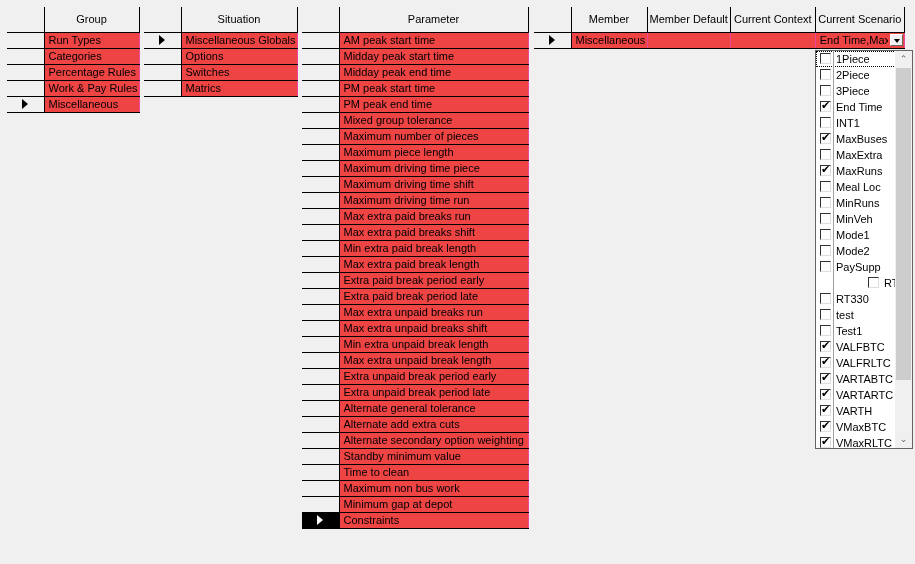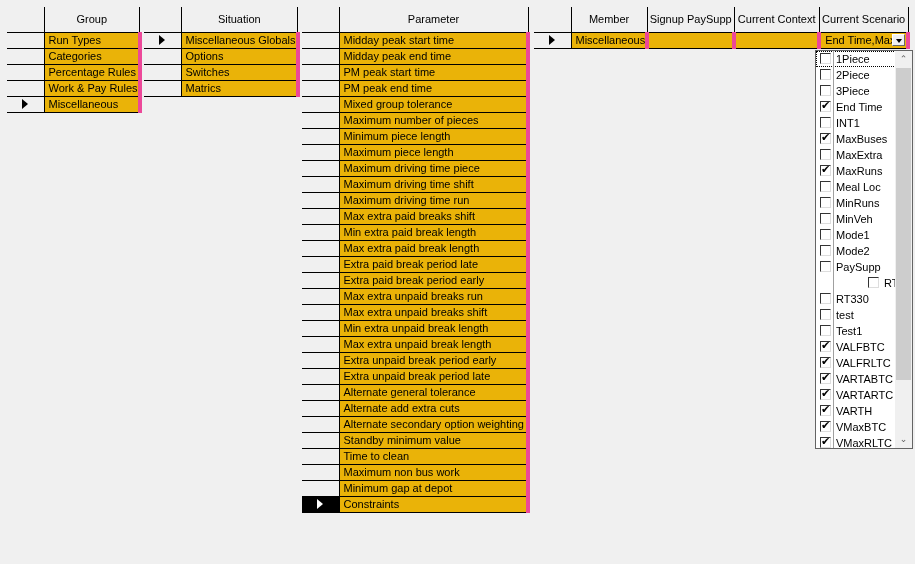--- a/index.html
+++ b/index.html
@@ -17,21 +17,21 @@
   .grid th {
     height:25px; line-height:25px; text-align:center; padding:0 2px;
     background:#f0f0f0; border-right:1px solid #000; border-bottom:1px solid #000;
   }
   .grid th.ind { border-right:1px solid #000; }
   .grid td.ind {
     background:#f0f0f0; border-bottom:1px solid #000; border-right:1px solid #000;
     padding:0; text-align:center; position:relative;
   }
   .grid td.cell {
-    background:#eab308; border-bottom:1px solid #000; border-right:4px solid #ec4899;
+    background:#ef4444; border-bottom:1px solid #000; border-right:1px solid #ec4899;
   }
   .grid tr.sel td.ind { background:#000; }
   .arrow {
     display:inline-block; width:0; height:0;
     border-top:5px solid transparent; border-bottom:5px solid transparent;
     border-left:6px solid #000; vertical-align:middle; margin-top:-2px;
   }
   tr.sel .arrow { border-left-color:#fff; }
   .combo { position:relative; }
   .combo-text { display:block; width:68px; overflow:hidden; }
@@ -146,20 +146,24 @@
       </colgroup>
     <thead>
       <tr>
         <th class="ind"></th>
         <th>Parameter</th>
       </tr>
     </thead>
     <tbody id="parameter-body">
         <tr>
           <td class="ind"></td>
+          <td class="cell">AM peak start time</td>
+        </tr>
+        <tr>
+          <td class="ind"></td>
           <td class="cell">Midday peak start time</td>
         </tr>
         <tr>
           <td class="ind"></td>
           <td class="cell">Midday peak end time</td>
         </tr>
         <tr>
           <td class="ind"></td>
           <td class="cell">PM peak start time</td>
         </tr>
@@ -170,57 +174,57 @@
         <tr>
           <td class="ind"></td>
           <td class="cell">Mixed group tolerance</td>
         </tr>
         <tr>
           <td class="ind"></td>
           <td class="cell">Maximum number of pieces</td>
         </tr>
         <tr>
           <td class="ind"></td>
-          <td class="cell">Minimum piece length</td>
-        </tr>
-        <tr>
-          <td class="ind"></td>
           <td class="cell">Maximum piece length</td>
         </tr>
         <tr>
           <td class="ind"></td>
           <td class="cell">Maximum driving time piece</td>
         </tr>
         <tr>
           <td class="ind"></td>
           <td class="cell">Maximum driving time shift</td>
         </tr>
         <tr>
           <td class="ind"></td>
           <td class="cell">Maximum driving time run</td>
         </tr>
         <tr>
           <td class="ind"></td>
+          <td class="cell">Max extra paid breaks run</td>
+        </tr>
+        <tr>
+          <td class="ind"></td>
           <td class="cell">Max extra paid breaks shift</td>
         </tr>
         <tr>
           <td class="ind"></td>
           <td class="cell">Min extra paid break length</td>
         </tr>
         <tr>
           <td class="ind"></td>
           <td class="cell">Max extra paid break length</td>
         </tr>
         <tr>
           <td class="ind"></td>
+          <td class="cell">Extra paid break period early</td>
+        </tr>
+        <tr>
+          <td class="ind"></td>
           <td class="cell">Extra paid break period late</td>
-        </tr>
-        <tr>
-          <td class="ind"></td>
-          <td class="cell">Extra paid break period early</td>
         </tr>
         <tr>
           <td class="ind"></td>
           <td class="cell">Max extra unpaid breaks run</td>
         </tr>
         <tr>
           <td class="ind"></td>
           <td class="cell">Max extra unpaid breaks shift</td>
         </tr>
         <tr>
@@ -281,21 +285,21 @@
       <col style="width:37px">
         <col style="width:76px">
         <col style="width:80px">
         <col style="width:85px">
         <col style="width:89px">
     </colgroup>
     <thead>
       <tr>
         <th class="ind"></th>
         <th>Member</th>
-        <th>Signup PaySupp</th>
+        <th>Member Default</th>
         <th>Current Context</th>
         <th>Current Scenario</th>
       </tr>
     </thead>
     <tbody>
       <tr class="member-row">
         <td class="ind"><span class="arrow"></span></td>
         <td class="cell">Miscellaneous</td>
         <td class="cell"></td>
         <td class="cell"></td>

